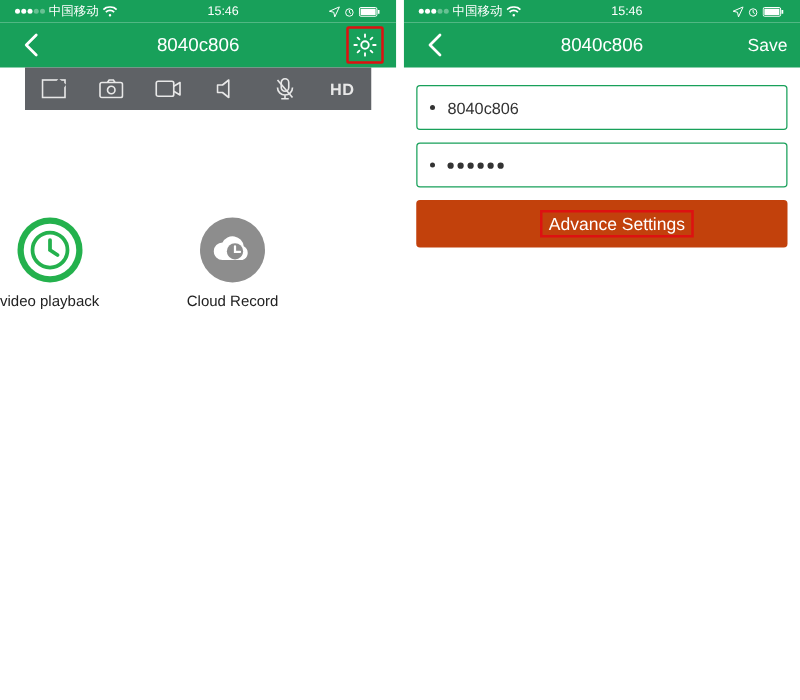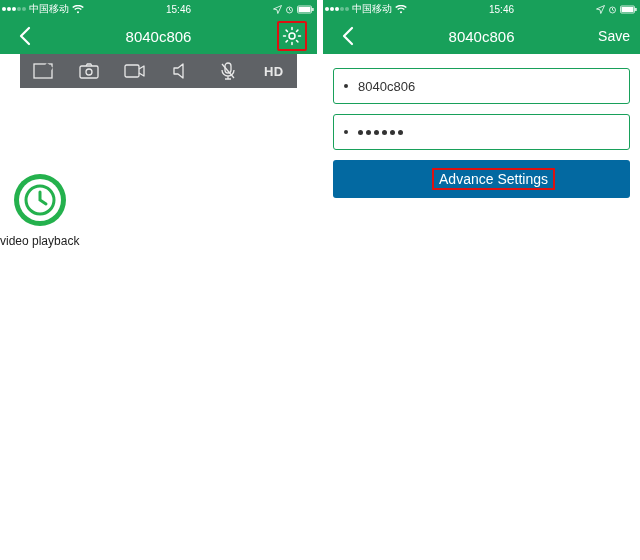--- a/index.html
+++ b/index.html
@@ -27,21 +27,21 @@
   }
   
   .status {
     height: 18px;
     background: #18a05a;
     color: #fff;
     font-size: 10px;
     display: flex;
     align-items: center;
     justify-content: space-between;
-    padding: 0 2px;
+    padding: 0 12px;
   }
   .status .left, .status .right { display: flex; align-items: center; gap: 3px; }
   .status svg { display:block; }
   .dots { display:flex; gap:1px; }
   .dots .d { width:4px;height:4px;border-radius:50%;background:#fff;opacity:.35; }
   .dots .d.on { opacity:1; }
   
   .nav {
     height: 36px;
     background: #18a05a;
@@ -133,21 +133,21 @@
   }
   .field {
     height:36px; border:1px solid #18a05a; border-radius:3px;
     display:flex; align-items:center; padding:0 10px;
     font-size:13px; color:#333; background:#fff;
   }
   .field .bullet{ width:4px;height:4px;border-radius:50%;background:#333;margin-right:10px;}
   .pwd-dots { display:flex; gap:3px;}
   .pwd-dots span{width:5px;height:5px;border-radius:50%;background:#333;}
   .btn {
-    height:38px; background:#0369a1; color:#fff; border-radius:3px;
+    height:38px; background:#c2410c; color:#fff; border-radius:3px;
     display:flex; align-items:center; justify-content:center;
     font-size:14px; cursor:pointer; position:relative;padding-left:24px;
   }
   .btn .hl {
     position:absolute; border:2px solid #d11;
     padding:1px 5px;
   }
 </style>
 </head>
 <body>
@@ -242,20 +242,30 @@
     <div class="big-row">
       <div class="big green">
         <div class="circle">
           <svg width="34" height="34" viewBox="0 0 34 34">
               <circle cx="17" cy="17" r="14" fill="none" stroke="#24b14d" stroke-width="3"></circle>
               <path d="M17 9v8l6 4" fill="none" stroke="#24b14d" stroke-width="3" stroke-linecap="round"></path>
             </svg>
         </div>
         <div class="label">video playback</div>
       </div>
+      <div class="big grey">
+        <div class="circle">
+          <svg width="36" height="28" viewBox="0 0 36 28">
+              <path d="M10 22a7 7 0 010-14 9 9 0 0117 3 6 6 0 01-1 11H10z" fill="#fff"></path>
+              <circle cx="20" cy="15" r="6.5" fill="#8d8d8d"></circle>
+              <path d="M20 11v4.5h4" stroke="#fff" stroke-width="1.8" fill="none" stroke-linecap="round"></path>
+            </svg>
+        </div>
+        <div class="label">Cloud Record</div>
+      </div>
     </div>
   </div>
 
   <div class="phone">
     <div class="status">
       <div class="left">
         <span class="dots">
           <span class="d on"></span>
             <span class="d on"></span>
             <span class="d on"></span>

